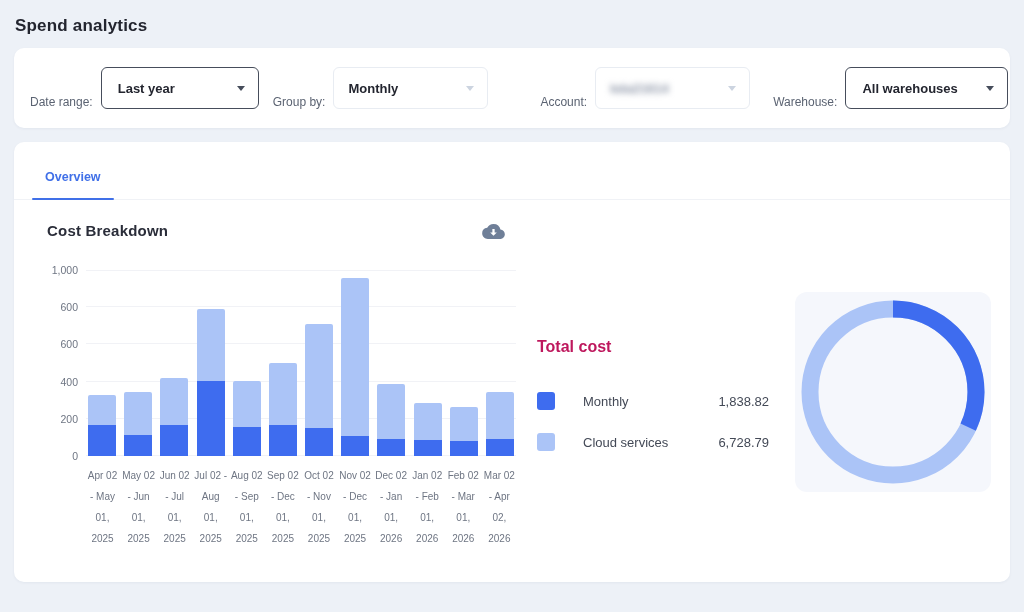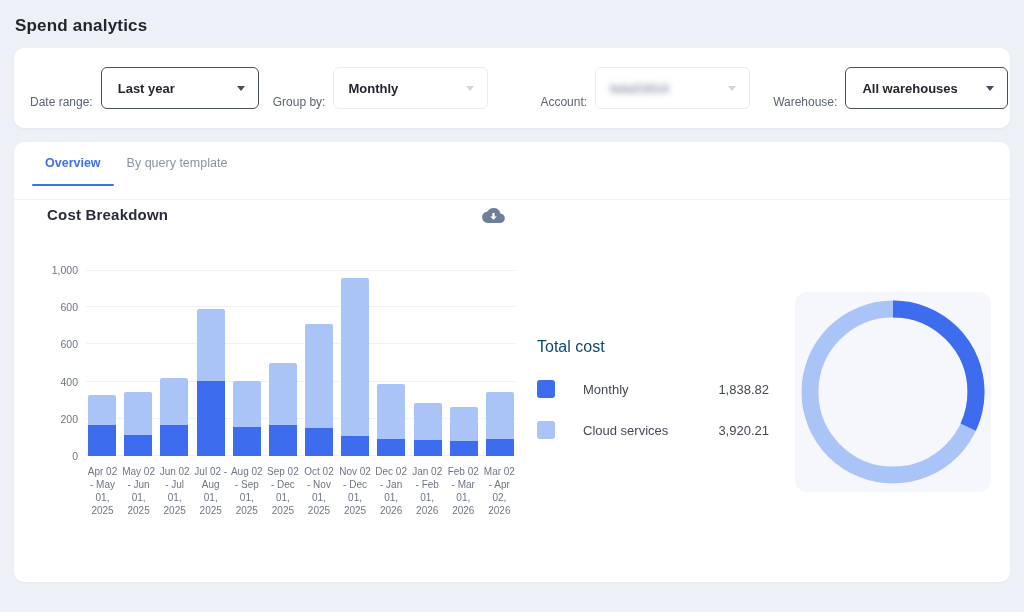--- a/index.html
+++ b/index.html
@@ -42,35 +42,35 @@
   .select.disabled .caret { border-top-color:#ccd4e0; }
   .blurred { filter:blur(3px); color:#8b94a6; font-weight:700; }
 
   
   .main-card {
     position:absolute; left:14px; top:142px; width:996px; height:440px;
     background:#fff; border-radius:10px;
     box-shadow:0 1px 3px rgba(25,39,80,.05);
   }
   .tabs {
-    display:flex; align-items:center; height:58px;
+    display:flex; align-items:flex-end; height:58px;
     padding:0 18px; border-bottom:1px solid #f0f2f6;
   }
   .tab {
     padding:0 13px 15px; font-size:12.5px; color:#8b93a2;
     position:relative; cursor:pointer; white-space:nowrap;
   }
   .tab.active { color:#4070e8; font-weight:700; }
   .tab.active::after {
     content:""; position:absolute; left:0; right:0; bottom:-1px;
     height:2px; background:#4070e8; border-radius:2px;
   }
 
   .chart-header {
-    position:absolute; left:33px; top:64px; width:458px;
+    position:absolute; left:33px; top:80px; width:458px;
     display:flex; justify-content:space-between; align-items:center;
   }
   .chart-title { font-size:15px; font-weight:700; color:#2a2d39; letter-spacing:.2px; }
   .download-btn { cursor:pointer; display:flex; align-items:center; }
 
   
   .bar-chart { position:absolute; left:24px; top:128px; width:492px; }
   .plot-row { display:flex; }
   .y-axis { position:relative; width:48px; height:186px; flex:none; }
   .y-tick {
@@ -83,26 +83,26 @@
     position:absolute; left:0; right:0; top:0; bottom:0;
     display:flex; align-items:flex-end; justify-content:space-between; padding:0 2px;
   }
   .bar-slot { width:28px; display:flex; flex-direction:column; justify-content:flex-end; height:100%; }
   .seg-top { border-radius:2px 2px 0 0; }
   .x-labels {
     display:flex; justify-content:space-between;
     margin-left:48px; width:430px; margin-top:9px; padding:0 0;
   }
   .x-label {
-    width:33px; text-align:center; font-size:10px; line-height:13px; color:#6e7583;
+    width:33px; text-align:center; font-size:10px; line-height:21px; color:#6e7583;
   }
 
   
   .total-cost { position:absolute; left:523px; top:196px; width:232px; }
-  .total-cost-title { font-size:16px; font-weight:400; color:#0c4a6e; margin-bottom:24px; }
+  .total-cost-title { font-size:16px; font-weight:700; color:#be185d; margin-bottom:36px; }
   .legend-row { display:flex; align-items:center; margin-bottom:23px; font-size:13px; }
   .swatch { width:18px; height:18px; border-radius:3px; margin-right:28px; flex:none; }
   .legend-label { color:#434956; flex:1; }
   .legend-value { color:#434956; }
 
   
   .donut-card {
     position:absolute; left:781px; top:150px; width:196px; height:200px;
     background:#f5f7fc; border-radius:12px;
     display:flex; align-items:center; justify-content:center;
@@ -152,21 +152,20 @@
         <span>All warehouses</span>
         <span class="caret"></span>
       </div>
     </div>
   </div>
 
   <div class="main-card">
 
     <div class="tabs">
       <div class="tab active">Overview</div>
-      <div class="tab">By query template</div>
     </div>
 
     <div class="chart-header">
       <div class="chart-title">Cost Breakdown</div>
       <div class="download-btn">
         <svg width="23" height="17" viewBox="0 0 24 18">
           <path fill="#6f7f98" d="M19.35 8.04A7.49 7.49 0 0 0 12 2C9.11 2 6.6 3.64 5.35 6.04A5.994 5.994 0 0 0 0 12c0 3.31 2.69 6 6 6h13c2.76 0 5-2.24 5-5 0-2.64-2.05-4.78-4.65-4.96zM15.5 11l-3.5 3.5L8.5 11h2.3V7.5h2.4V11h2.3z"></path>
         </svg>
       </div>
     </div>
@@ -261,21 +260,21 @@
     <div class="total-cost">
       <div class="total-cost-title">Total cost</div>
       <div class="legend-row">
         <span class="swatch" id="swatch-0" style="background: rgb(62, 108, 239);"></span>
         <span class="legend-label">Monthly</span>
         <span class="legend-value">1,838.82</span>
       </div>
       <div class="legend-row">
         <span class="swatch" id="swatch-1" style="background: rgb(171, 196, 247);"></span>
         <span class="legend-label">Cloud services</span>
-        <span class="legend-value">3,920.21</span>
+        <span class="legend-value">6,728.79</span>
       </div>
     </div>
 
     <div class="donut-card">
       <div class="donut-wrap">
         <svg width="184" height="184" viewBox="0 0 184 184">
           <circle id="donut-light" cx="92" cy="92" r="83" fill="none" stroke-width="17" stroke="#abc4f7"></circle>
           <circle id="donut-dark" cx="92" cy="92" r="83" fill="none" stroke-width="17" transform="rotate(-90 92 92)" stroke="#3e6cef" stroke-dasharray="166.5128823679476 521.5043804959057"></circle>
         </svg>
       </div>

